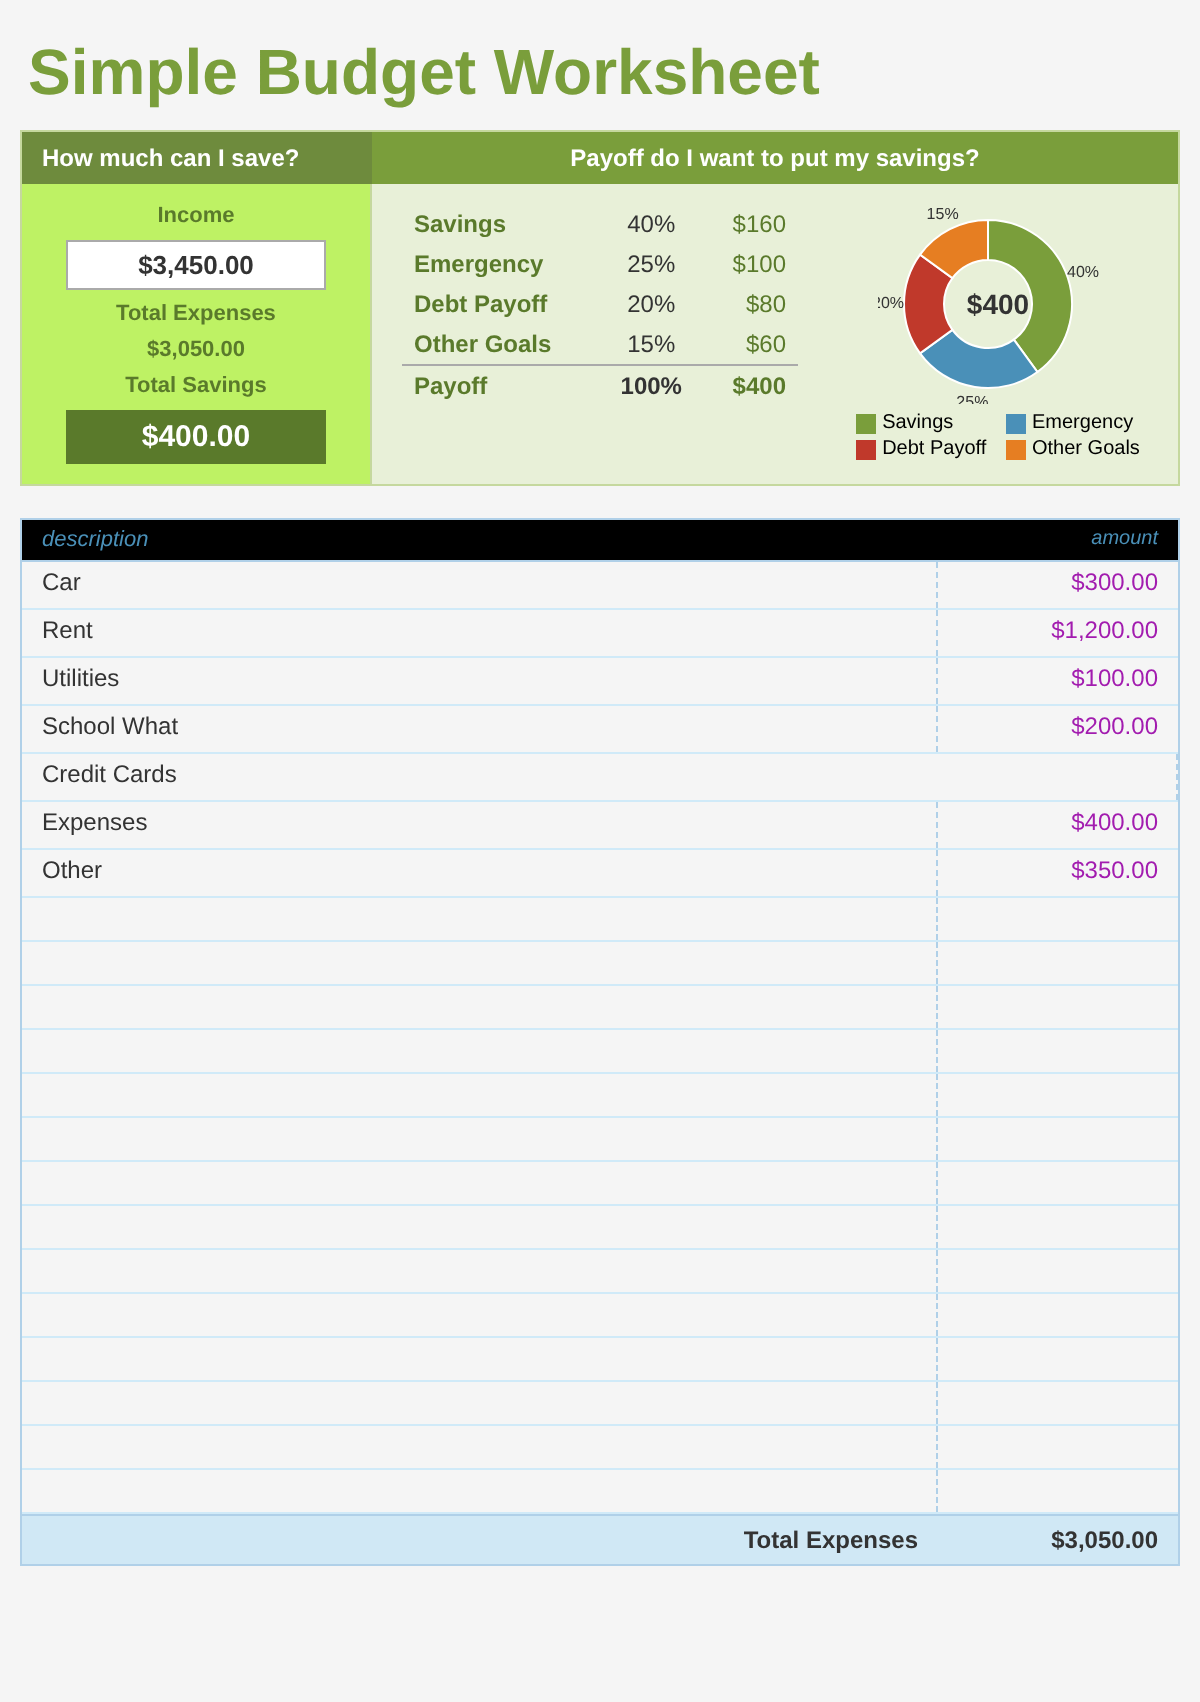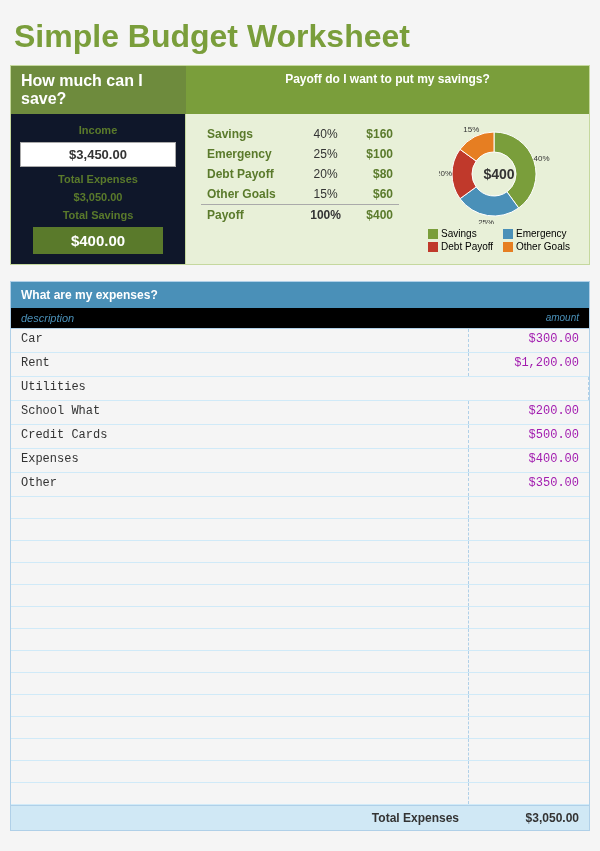--- a/index.html
+++ b/index.html
@@ -23,21 +23,21 @@
       background: #e8f0d8;
     }
 
     .top-header {
       display: flex;
     }
 
     .header-left {
       background: #6e8b3d;
       color: white;
-      font-size: 16px;
+      font-size: 12px;
       font-weight: bold;
       padding: 6px 10px;
       width: 175px;
       flex-shrink: 0;
     }
 
     .header-right {
       background: #7a9e3b;
       color: white;
       font-size: 12px;
@@ -47,21 +47,21 @@
       text-align: center;
     }
 
     .top-content {
       display: flex;
     }
 
     .left-panel {
       width: 175px;
       flex-shrink: 0;
-      background: #0f172a;
+      background: #bef264;
       padding: 10px;
       display: flex;
       flex-direction: column;
       align-items: center;
       gap: 6px;
       border-right: 1px solid #c5d89e;
     }
 
     .left-panel .label {
       color: #5a7a2b;
@@ -71,21 +71,21 @@
     }
 
     .income-input {
       background: white;
       border: 1px solid #aaa;
       padding: 4px 8px;
       font-size: 13px;
       font-weight: bold;
       color: #333;
       text-align: center;
-      width: 156px;
+      width: 130px;
     }
 
     .savings-box {
       background: #5a7a2b;
       color: white;
       font-size: 15px;
       font-weight: bold;
       text-align: center;
       padding: 5px 0;
       width: 130px;
@@ -120,21 +120,21 @@
     }
 
     .savings-table td.pct-col {
       text-align: center;
       color: #333;
     }
 
     .savings-table td.amt-col {
       text-align: right;
       color: #5a7a2b;
-      font-weight: bold;
+      font-weight: normal;
     }
 
     .savings-table tr.total-row td {
       border-top: 1px solid #aaa;
       font-weight: bold;
     }
 
     .chart-area {
       width: 160px;
       flex-shrink: 0;
@@ -214,21 +214,20 @@
       padding: 0 10px;
       font-size: 10px;
       color: #4a90b8;
       font-style: italic;
     }
 
     .expense-row {
       display: flex;
       border-bottom: 1px solid #d0eaf8;
       min-height: 24px;
-      font-family: Liberation Mono, monospace;
     }
 
     .expense-desc {
       flex: 1;
       padding: 3px 10px;
       font-size: 12px;
       color: #333;
       border-right: 1px dashed #b0d0e8;
     }
 
@@ -361,44 +360,43 @@
     <div class="legend-dot" style="background:#e67e22;"></div>
     <span>Other Goals</span>
   </div>
           </div>
       </div>
     </div>
   </div>
 </div>
 
 <div class="expenses-section">
-  <div class="expenses-header">What are my expenses?</div>
   <div class="expenses-col-header">
     <div class="col-desc">description</div>
     <div class="col-amt">amount</div>
   </div>
   <div id="expense-rows-container">
       <div class="expense-row">
     <div class="expense-desc">Car</div>
     <div class="expense-amt">$300.00</div>
   </div>
       <div class="expense-row">
     <div class="expense-desc">Rent</div>
     <div class="expense-amt">$1,200.00</div>
   </div>
       <div class="expense-row">
     <div class="expense-desc">Utilities</div>
+    <div class="expense-amt">$100.00</div>
   </div>
       <div class="expense-row">
     <div class="expense-desc">School What</div>
     <div class="expense-amt">$200.00</div>
   </div>
       <div class="expense-row">
     <div class="expense-desc">Credit Cards</div>
-    <div class="expense-amt">$500.00</div>
   </div>
       <div class="expense-row">
     <div class="expense-desc">Expenses</div>
     <div class="expense-amt">$400.00</div>
   </div>
       <div class="expense-row">
     <div class="expense-desc">Other</div>
     <div class="expense-amt">$350.00</div>
   </div>
       <div class="expense-row empty">

